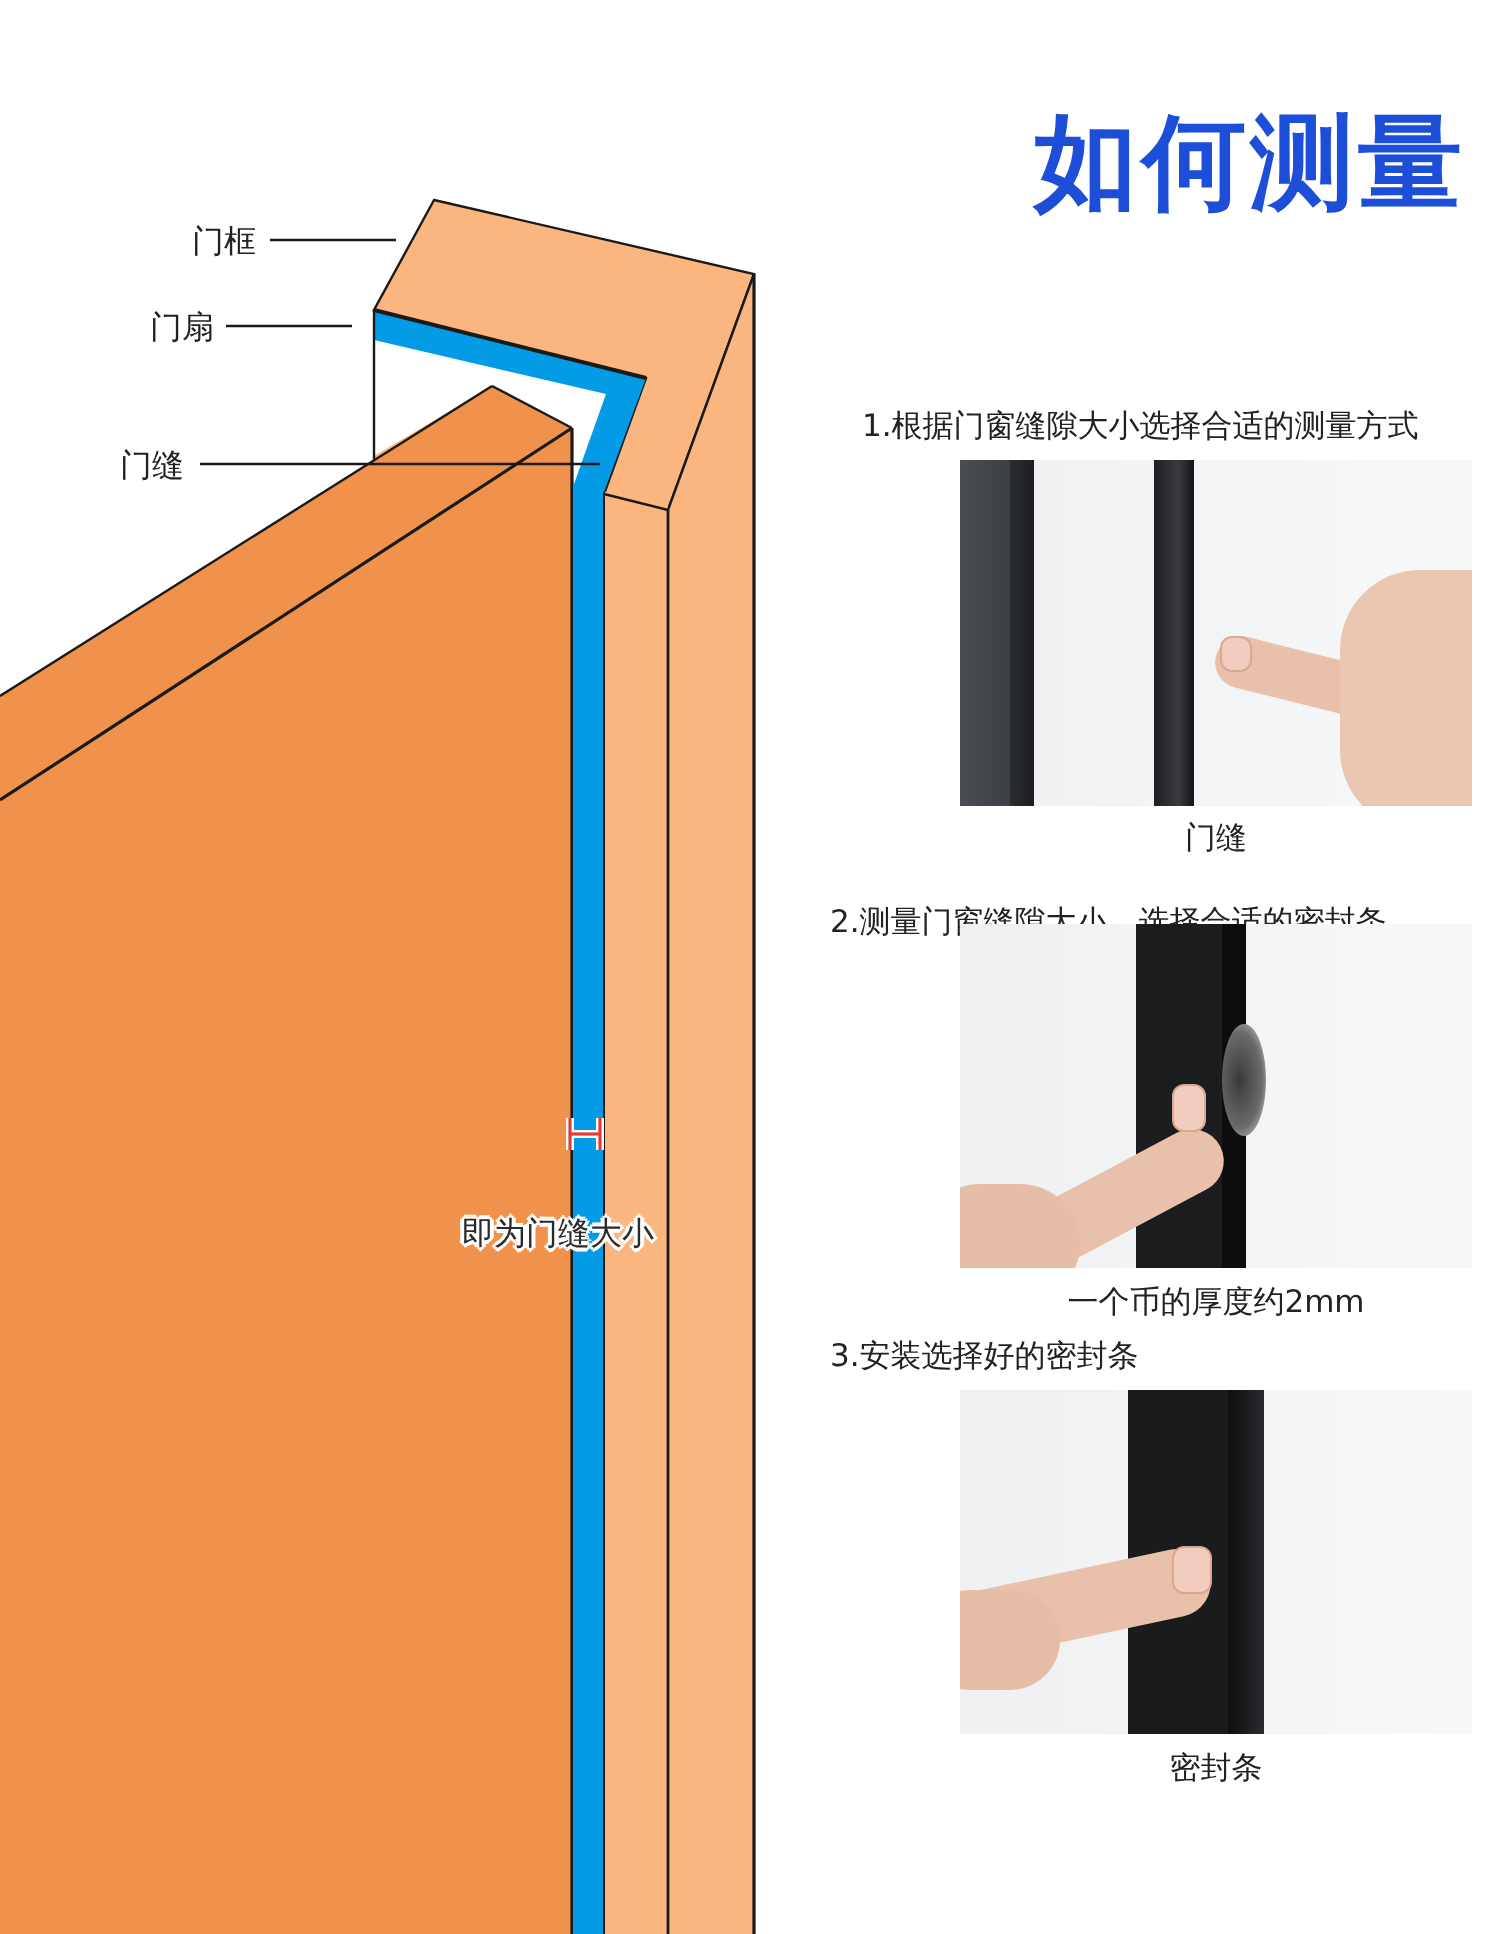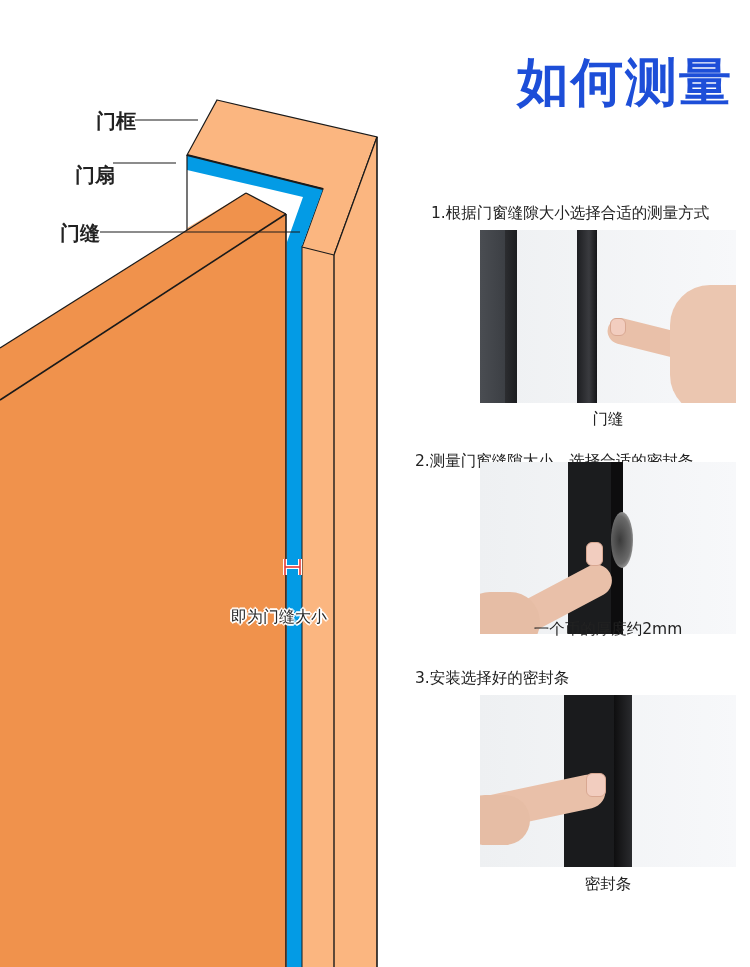--- a/index.html
+++ b/index.html
@@ -5,21 +5,21 @@
     html, body { margin: 0; padding: 0; }
     body {
       width: 750px; height: 967px; position: relative; overflow: hidden;
       background: #ffffff;
       font-family: "DejaVu Sans", "Liberation Sans", sans-serif;
       color: #111;
     }
     .diagram { position: absolute; left: 0; top: 0; width: 400px; height: 967px; }
     .diagram svg { position: absolute; left: 0; top: 0; }
     .label {
-      position: absolute; font-size: 20px; line-height: 18px; color: #222; white-space: nowrap; font-weight: bold;
+      position: absolute; font-size: 16px; line-height: 18px; color: #222; white-space: nowrap;
     }
     .overlay-text {
       position: absolute; font-size: 16px; line-height: 24px; color: #2a2a2a; white-space: nowrap;
       text-shadow: -2px 0 #fff, 2px 0 #fff, 0 -2px #fff, 0 2px #fff, -1px -1px #fff, 1px 1px #fff, -1px 1px #fff, 1px -1px #fff;
       text-align: center;
     }
     .title {
       position: absolute; left: 517px; top: 50px; font-size: 52px; font-weight: bold;
       letter-spacing: 2px; color: #1d4ed8; white-space: nowrap; line-height: 64px;
     }
@@ -76,21 +76,21 @@
       <line x1="285" y1="567" x2="300" y2="567" stroke="#fff" stroke-width="4"></line>
       <line x1="285" y1="559" x2="285" y2="575" stroke="#fff" stroke-width="4"></line>
       <line x1="300" y1="559" x2="300" y2="575" stroke="#fff" stroke-width="4"></line>
       <line x1="285" y1="567" x2="300" y2="567" stroke="#e53935" stroke-width="1.6"></line>
       <line x1="285" y1="559" x2="285" y2="575" stroke="#e53935" stroke-width="1.6"></line>
       <line x1="300" y1="559" x2="300" y2="575" stroke="#e53935" stroke-width="1.6"></line>
     </g>
   </svg>
 
   <span class="label" style="left:96px; top:112px;">门框</span>
-  <span class="label" style="left:75px; top:166px;">门扇</span>
+  <span class="label" style="left:75px; top:155px;">门扇</span>
   <span class="label" style="left:60px; top:224px;">门缝</span>
 
   <div class="overlay-text" style="left:231px; top:605px;">即为门缝大小</div>
 </div>
 
 <div class="title">如何测量</div>
 
 <div class="step-heading" style="top:203px;margin-left:16px;">1.根据门窗缝隙大小选择合适的测量方式</div>
 <div class="photo" style="top:230px; height:173px;">
   <div class="wall" style="left:0; width:256px;"></div>
@@ -106,21 +106,21 @@
 <div class="step-heading" style="top:435px;margin-top:16px;">2.测量门窗缝隙大小，选择合适的密封条</div>
 <div class="photo" style="top:462px; height:172px;">
   <div class="wall" style="left:0; width:256px;"></div>
   <div class="bar" style="left:88px; width:43px; background:#1b1c1e;"></div>
   <div class="bar" style="left:131px; width:12px; background:#0d0d0e;"></div>
   <div style="position:absolute; left:131px; top:50px; width:22px; height:56px; border-radius:50%; background:radial-gradient(ellipse at 40% 50%,#3a3a3a,#6a6a6a 60%,#c9c9c9 90%);"></div>
   <div class="finger" style="left:-10px; top:95px; width:140px; height:32px; transform:rotate(-28deg); transform-origin:right center;"></div>
   <div class="finger" style="left:-20px; top:130px; width:80px; height:60px; background:#e6bda5;"></div>
   <div class="nail" style="left:106px; top:80px; width:15px; height:22px;"></div>
 </div>
-<div class="caption" style="top:619px;">一个币的厚度约2mm</div>
+<div class="caption" style="top:641px;">一个币的厚度约2mm</div>
 
 <div class="step-heading" style="top:668px;">3.安装选择好的密封条</div>
 <div class="photo" style="top:695px; height:172px;">
   <div class="wall" style="left:0; width:256px;"></div>
   <div class="bar" style="left:84px; width:50px; background:#1a1b1d;"></div>
   <div class="bar" style="left:134px; width:18px; background:linear-gradient(90deg,#0e0e0f,#2a2b2e);"></div>
   <div class="finger" style="left:-10px; top:76px; width:135px; height:34px; transform:rotate(-12deg); transform-origin:right center;"></div>
   <div class="finger" style="left:-20px; top:100px; width:70px; height:50px; background:#e6bda5;"></div>
   <div class="nail" style="left:106px; top:78px; width:18px; height:22px;"></div>
 </div>

